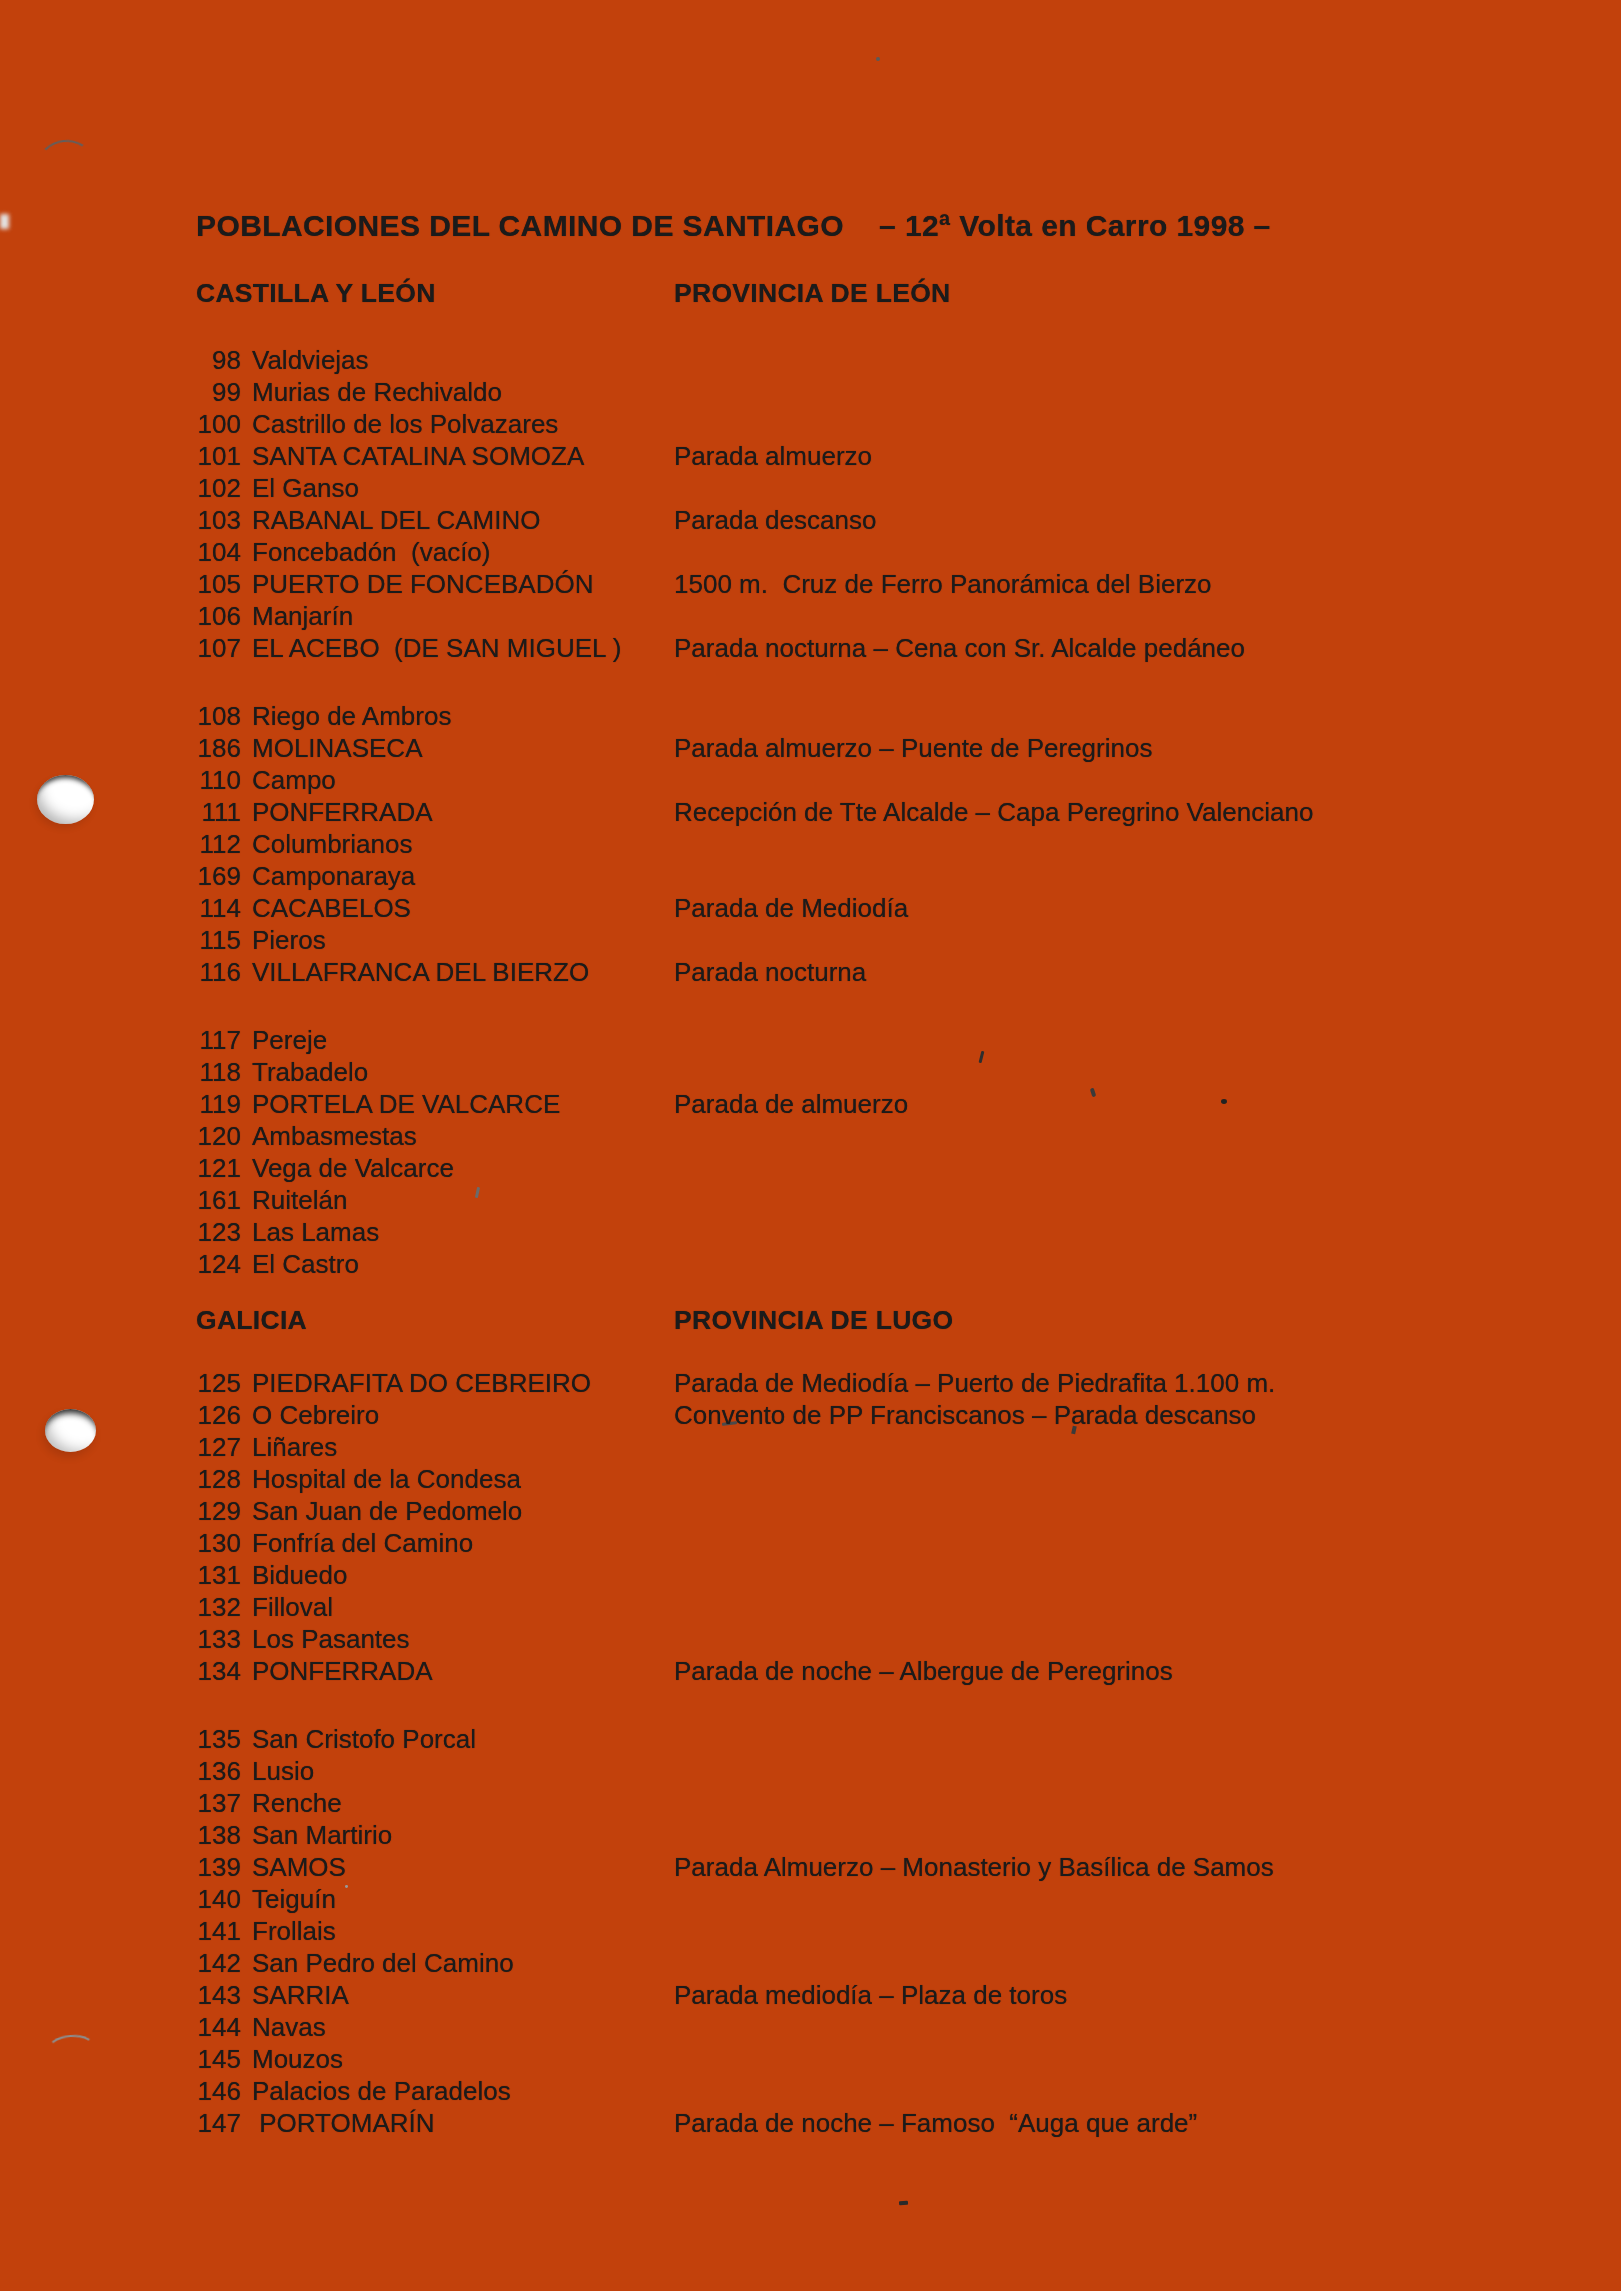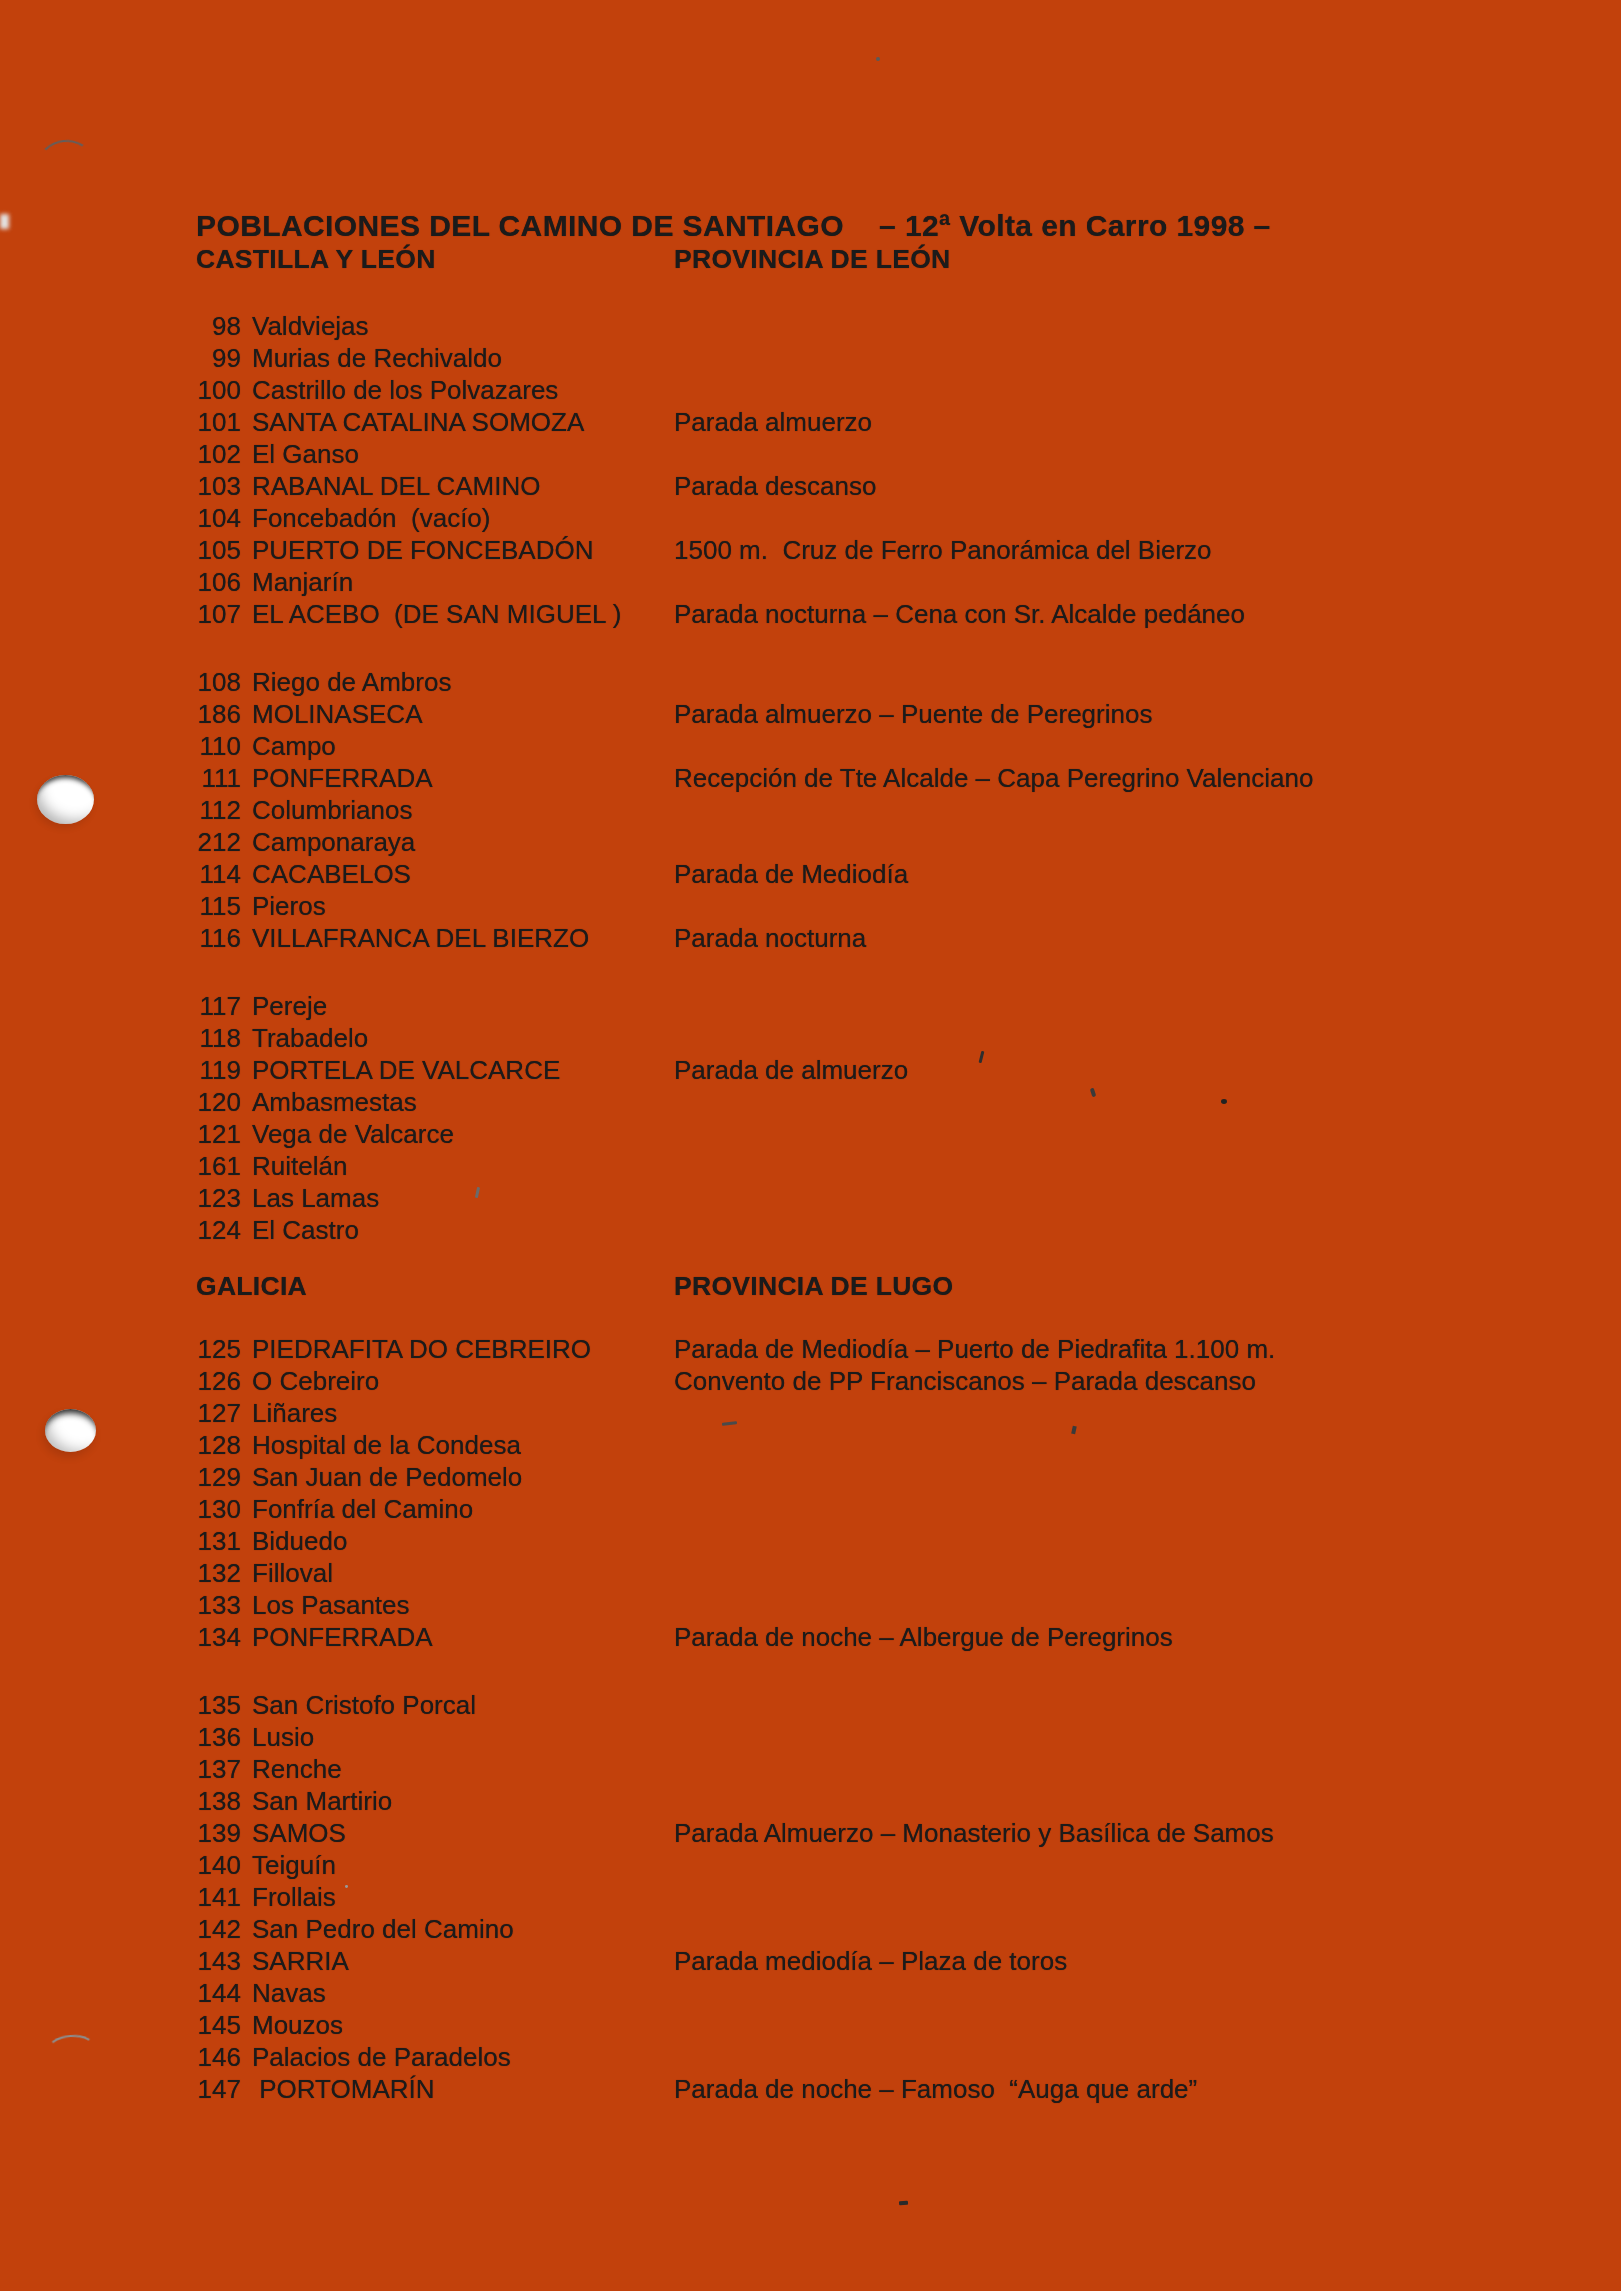--- a/index.html
+++ b/index.html
@@ -21,21 +21,21 @@
   }
   .t-suffix{margin-left:35px;}
   section{display:block;}
   .header-row{
     position:relative;
     margin-left:196px;
     font-size:26.5px;font-weight:700;
     line-height:32px;height:32px;
     letter-spacing:0.3px;white-space:nowrap;
   }
-  section.sec-0 .header-row{}
+  section.sec-0 .header-row{margin-top:34px;}
   section.sec-1 .header-row{margin-top:23.5px;}
   .group{margin-top:36px;}
   section.sec-0 .group:first-child{margin-top:35px;}
   section.sec-1 .group:first-child{margin-top:31px;}
   .row{
     position:relative;
     margin-left:196px;
     font-size:26px;
     line-height:32px;height:32px;
     white-space:nowrap;
@@ -128,21 +128,21 @@
               <div class="row"><span class="num">105</span><span class="name">PUERTO DE FONCEBADÓN</span><span class="note">1500 m.&nbsp; Cruz de Ferro Panorámica del Bierzo</span></div>
               <div class="row"><span class="num">106</span><span class="name">Manjarín</span><span class="note"></span></div>
               <div class="row"><span class="num">107</span><span class="name">EL ACEBO&nbsp; (DE SAN MIGUEL )</span><span class="note">Parada nocturna – Cena con Sr. Alcalde pedáneo</span></div>
             </div>
             <div class="group">
               <div class="row"><span class="num">108</span><span class="name">Riego de Ambros</span><span class="note"></span></div>
               <div class="row"><span class="num">186</span><span class="name">MOLINASECA</span><span class="note">Parada almuerzo – Puente de Peregrinos</span></div>
               <div class="row"><span class="num">110</span><span class="name">Campo</span><span class="note"></span></div>
               <div class="row"><span class="num">111</span><span class="name">PONFERRADA</span><span class="note">Recepción de Tte Alcalde – Capa Peregrino Valenciano</span></div>
               <div class="row"><span class="num">112</span><span class="name">Columbrianos</span><span class="note"></span></div>
-              <div class="row"><span class="num">212</span><span class="name">Camponaraya</span><span class="note"></span></div>
+              <div class="row"><span class="num">169</span><span class="name">Camponaraya</span><span class="note"></span></div>
               <div class="row"><span class="num">114</span><span class="name">CACABELOS</span><span class="note">Parada de Mediodía</span></div>
               <div class="row"><span class="num">115</span><span class="name">Pieros</span><span class="note"></span></div>
               <div class="row"><span class="num">116</span><span class="name">VILLAFRANCA DEL BIERZO</span><span class="note">Parada nocturna</span></div>
             </div>
             <div class="group">
               <div class="row"><span class="num">117</span><span class="name">Pereje</span><span class="note"></span></div>
               <div class="row"><span class="num">118</span><span class="name">Trabadelo</span><span class="note"></span></div>
               <div class="row"><span class="num">119</span><span class="name">PORTELA DE VALCARCE</span><span class="note">Parada de almuerzo</span></div>
               <div class="row"><span class="num">120</span><span class="name">Ambasmestas</span><span class="note"></span></div>
               <div class="row"><span class="num">121</span><span class="name">Vega de Valcarce</span><span class="note"></span></div>

